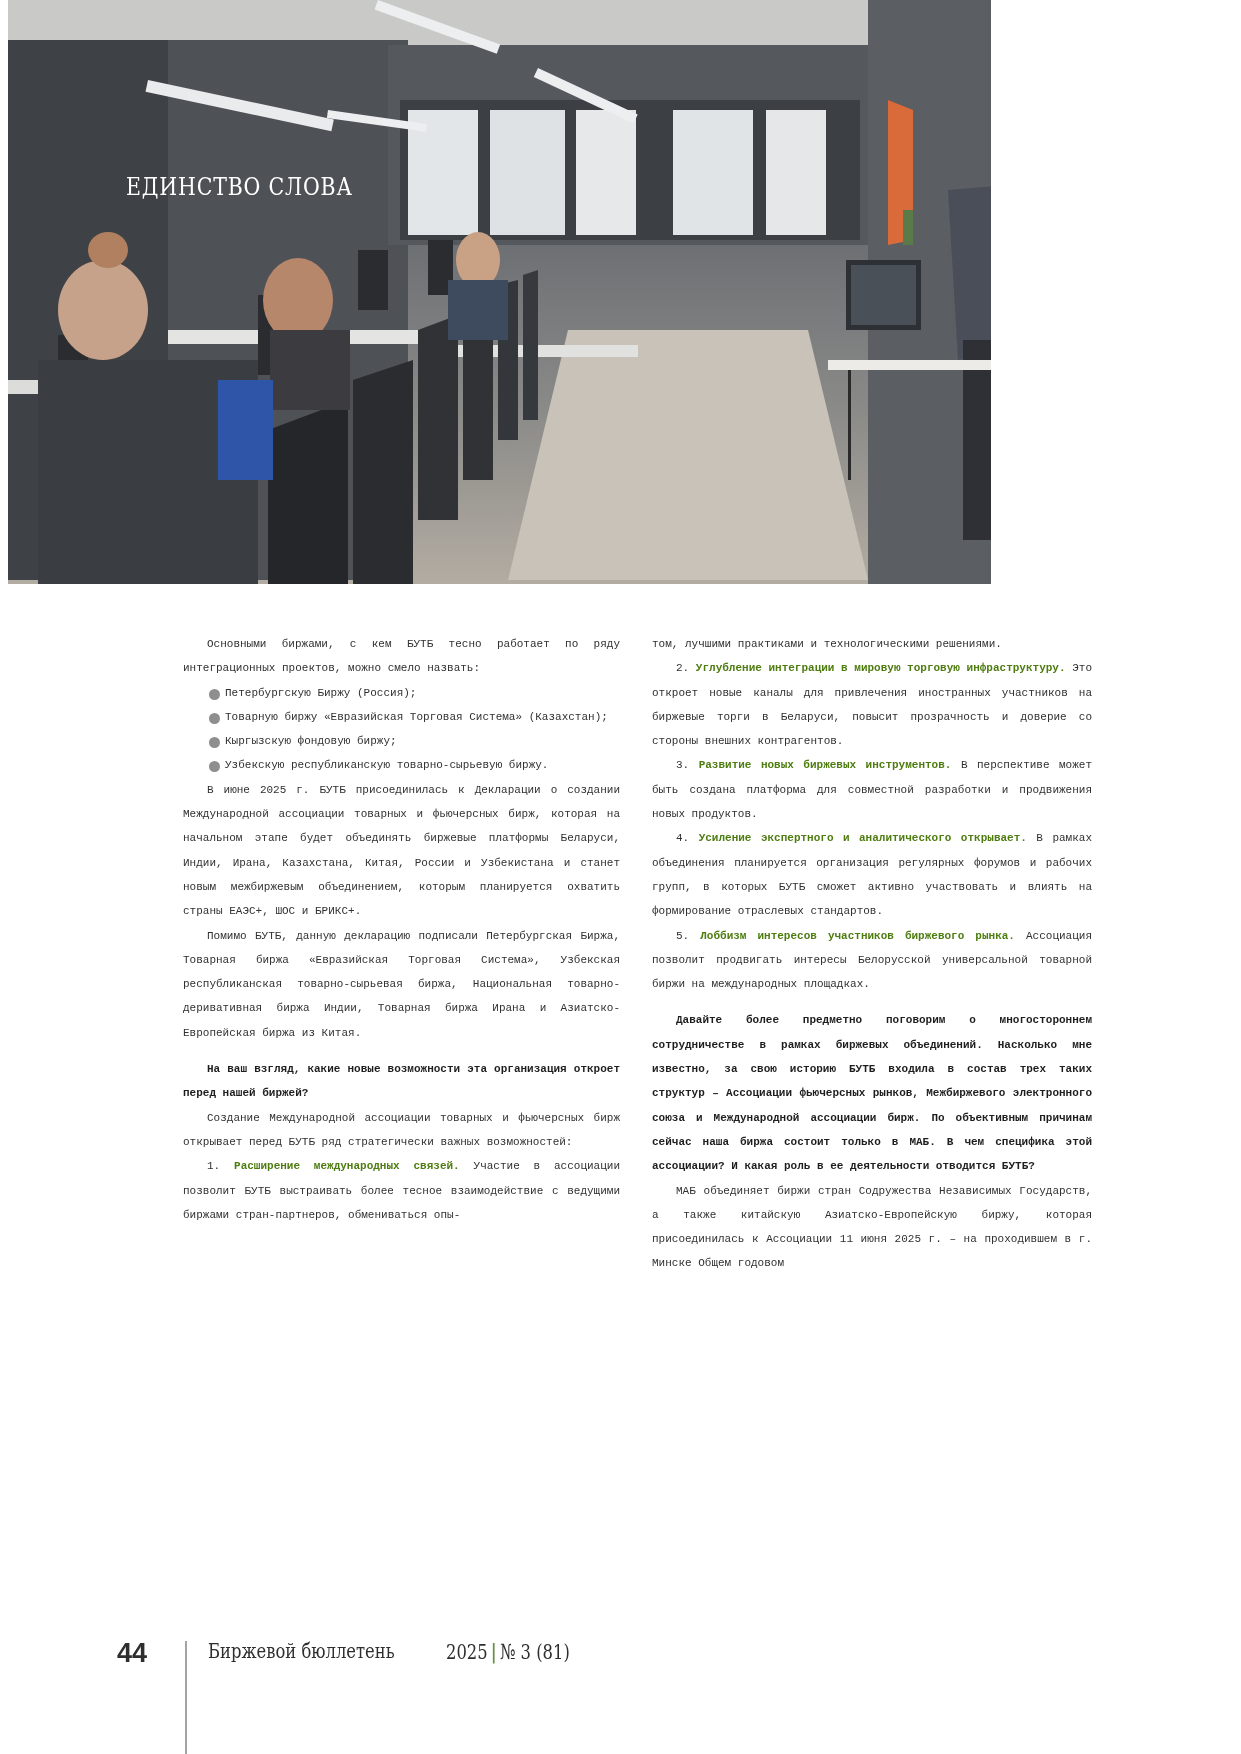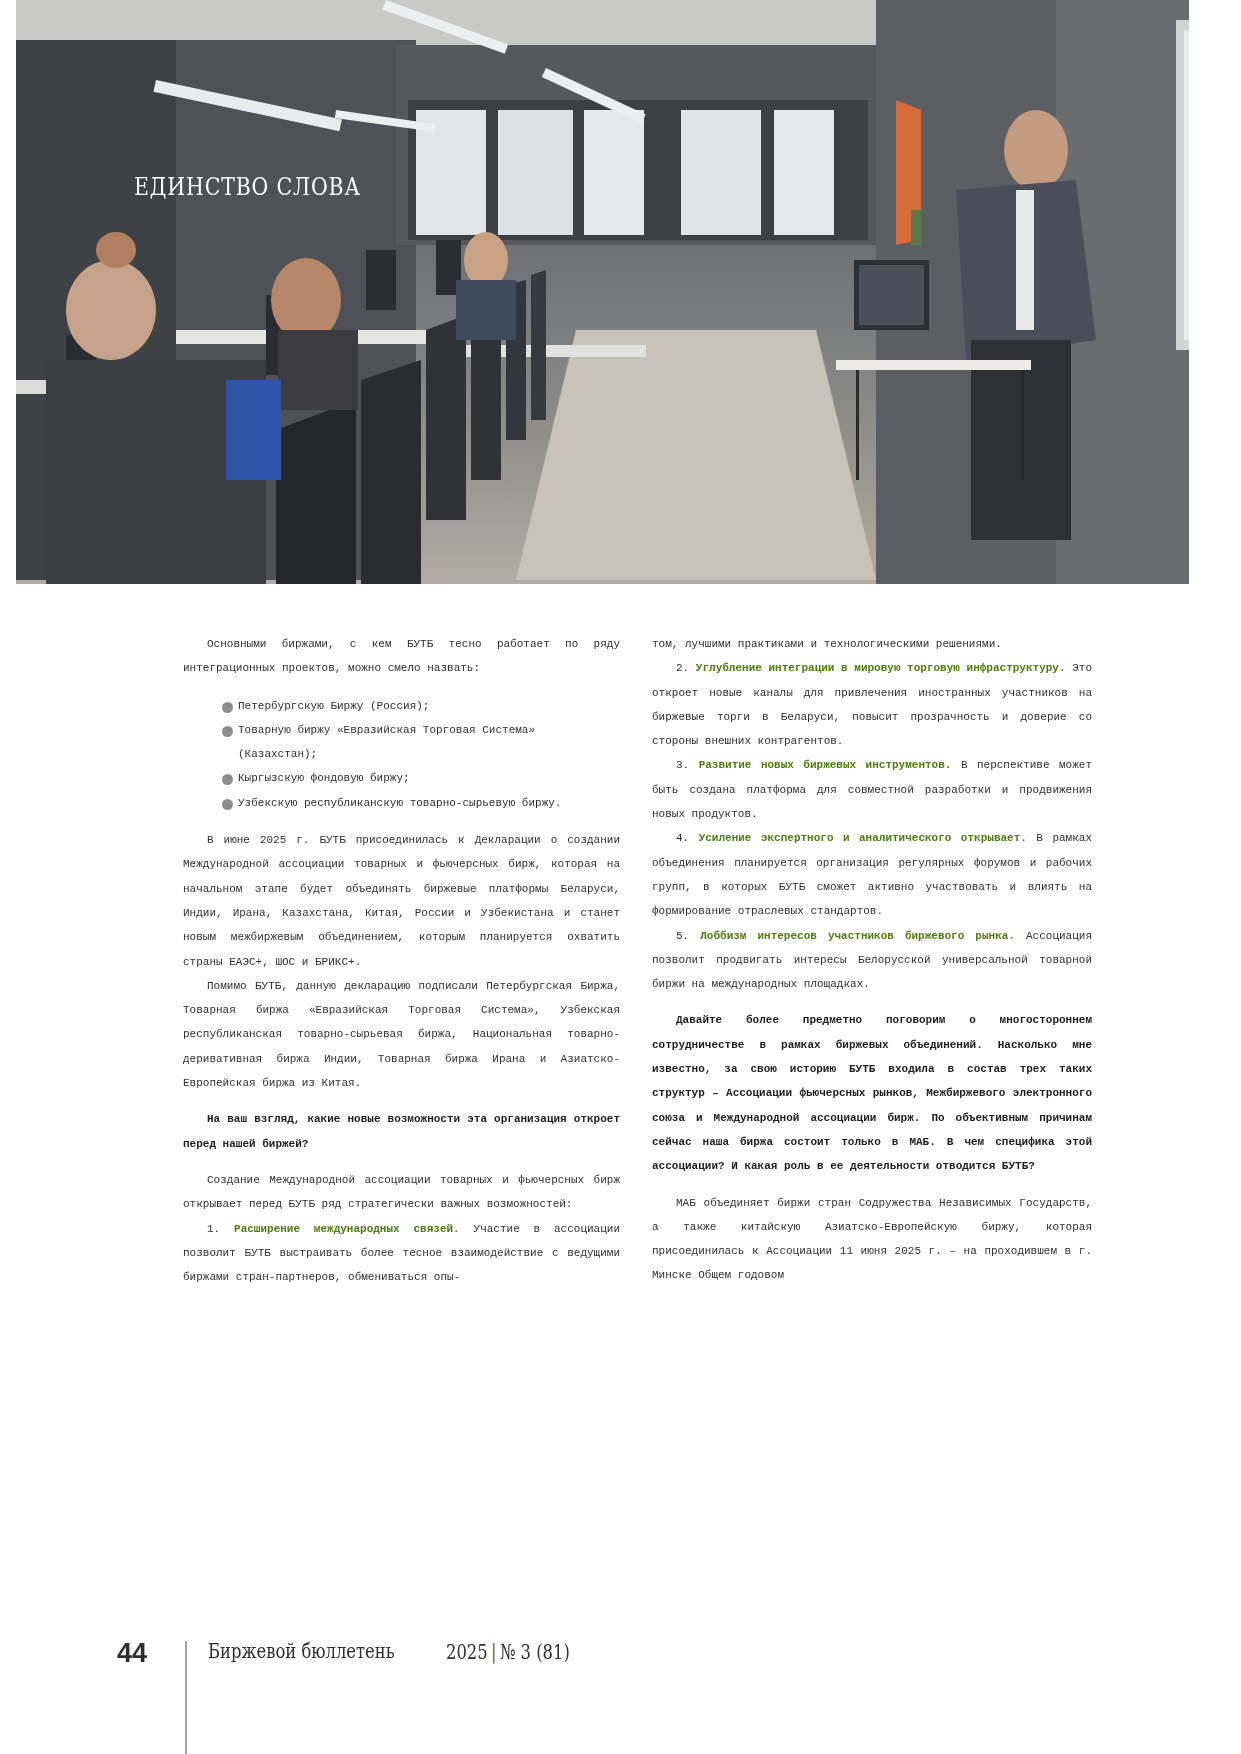--- a/index.html
+++ b/index.html
@@ -1,34 +1,34 @@
 <!DOCTYPE html>
 <html><head>
 <meta charset="utf-8">
 <style>
   html, body { margin: 0; padding: 0; background: #ffffff; }
   body { width: 1241px; height: 1754px; position: relative; overflow: hidden; font-family: "DejaVu Sans", sans-serif; color: #2a2a2a; }
 
   
-  .photo { position: absolute; left: 16px; top: 0; width: 1173px; height: 584px; overflow: hidden;
+  .photo { position: absolute; left: 8px; top: 0; width: 983px; height: 584px; overflow: hidden;
            background: linear-gradient(180deg, #5d6064 0%, #6b6e72 40%, #8a8a88 70%, #b3aca2 100%); }
   .photo svg { position: absolute; left: 0; top: 0; }
   .section-label { position: absolute; left: 118px; top: 172px; font-family: "DejaVu Serif", serif; font-size: 25px;
                    letter-spacing: 1px; color: #ffffff; transform: scaleX(0.82); transform-origin: left top; font-weight: normal; }
 
   
   .col { position: absolute; top: 632px; font-size: 11px; line-height: 24.3px; color: #303030; text-align: justify; font-family: Liberation Mono, monospace; }
   .col-left { left: 183px; width: 437px; }
   .col-right { left: 652px; width: 440px; }
   .col p { margin: 0; text-indent: 24px; }
   .col p.noindent { text-indent: 0; }
-  .col p.q { font-weight: bold; color: #1e1e1e; margin-top: 12px; margin-bottom: 12px; }
+  .col p.q { font-weight: bold; color: #1e1e1e; margin-top: 12px; }
   .col b { color: #4d7c0f; }
 
-  ul.exchanges { list-style: none; margin: 13px; padding: 0 0 0 26px; }
+  ul.exchanges { list-style: none; margin: 0; padding: 0 0 0 26px; }
   ul.exchanges li { position: relative; padding-left: 16px; text-align: left; }
   ul.exchanges li::before { content: ""; position: absolute; left: 0; top: 8px; width: 11px; height: 11px; border-radius: 50%; background: #8e8e8e; }
 
   
   .footer { position: absolute; top: 1633px; left: 0; width: 1033px; height: 121px; }
   .page-num { position: absolute; left: 117px; top: 5px; font-family: "Liberation Sans", sans-serif; font-weight: bold; font-size: 27px; color: #2e2e2e; }
   .vrule { position: absolute; left: 185px; top: 8px; width: 2px; height: 113px; background: #a3a3a3; }
   .mag-title { position: absolute; left: 208px; top: 6px; font-family: "DejaVu Serif", serif; font-size: 21px; color: #2e2e2e; transform: scaleX(0.78); transform-origin: left top; white-space: nowrap; }
   .issue { position: absolute; left: 446px; top: 6px; font-family: "DejaVu Serif", serif; font-size: 21px; color: #2e2e2e; transform: scaleX(0.78); transform-origin: left top; white-space: nowrap; }
   .issue .sep { color: #6a8f4a; font-weight: bold; padding: 0 4px; }

